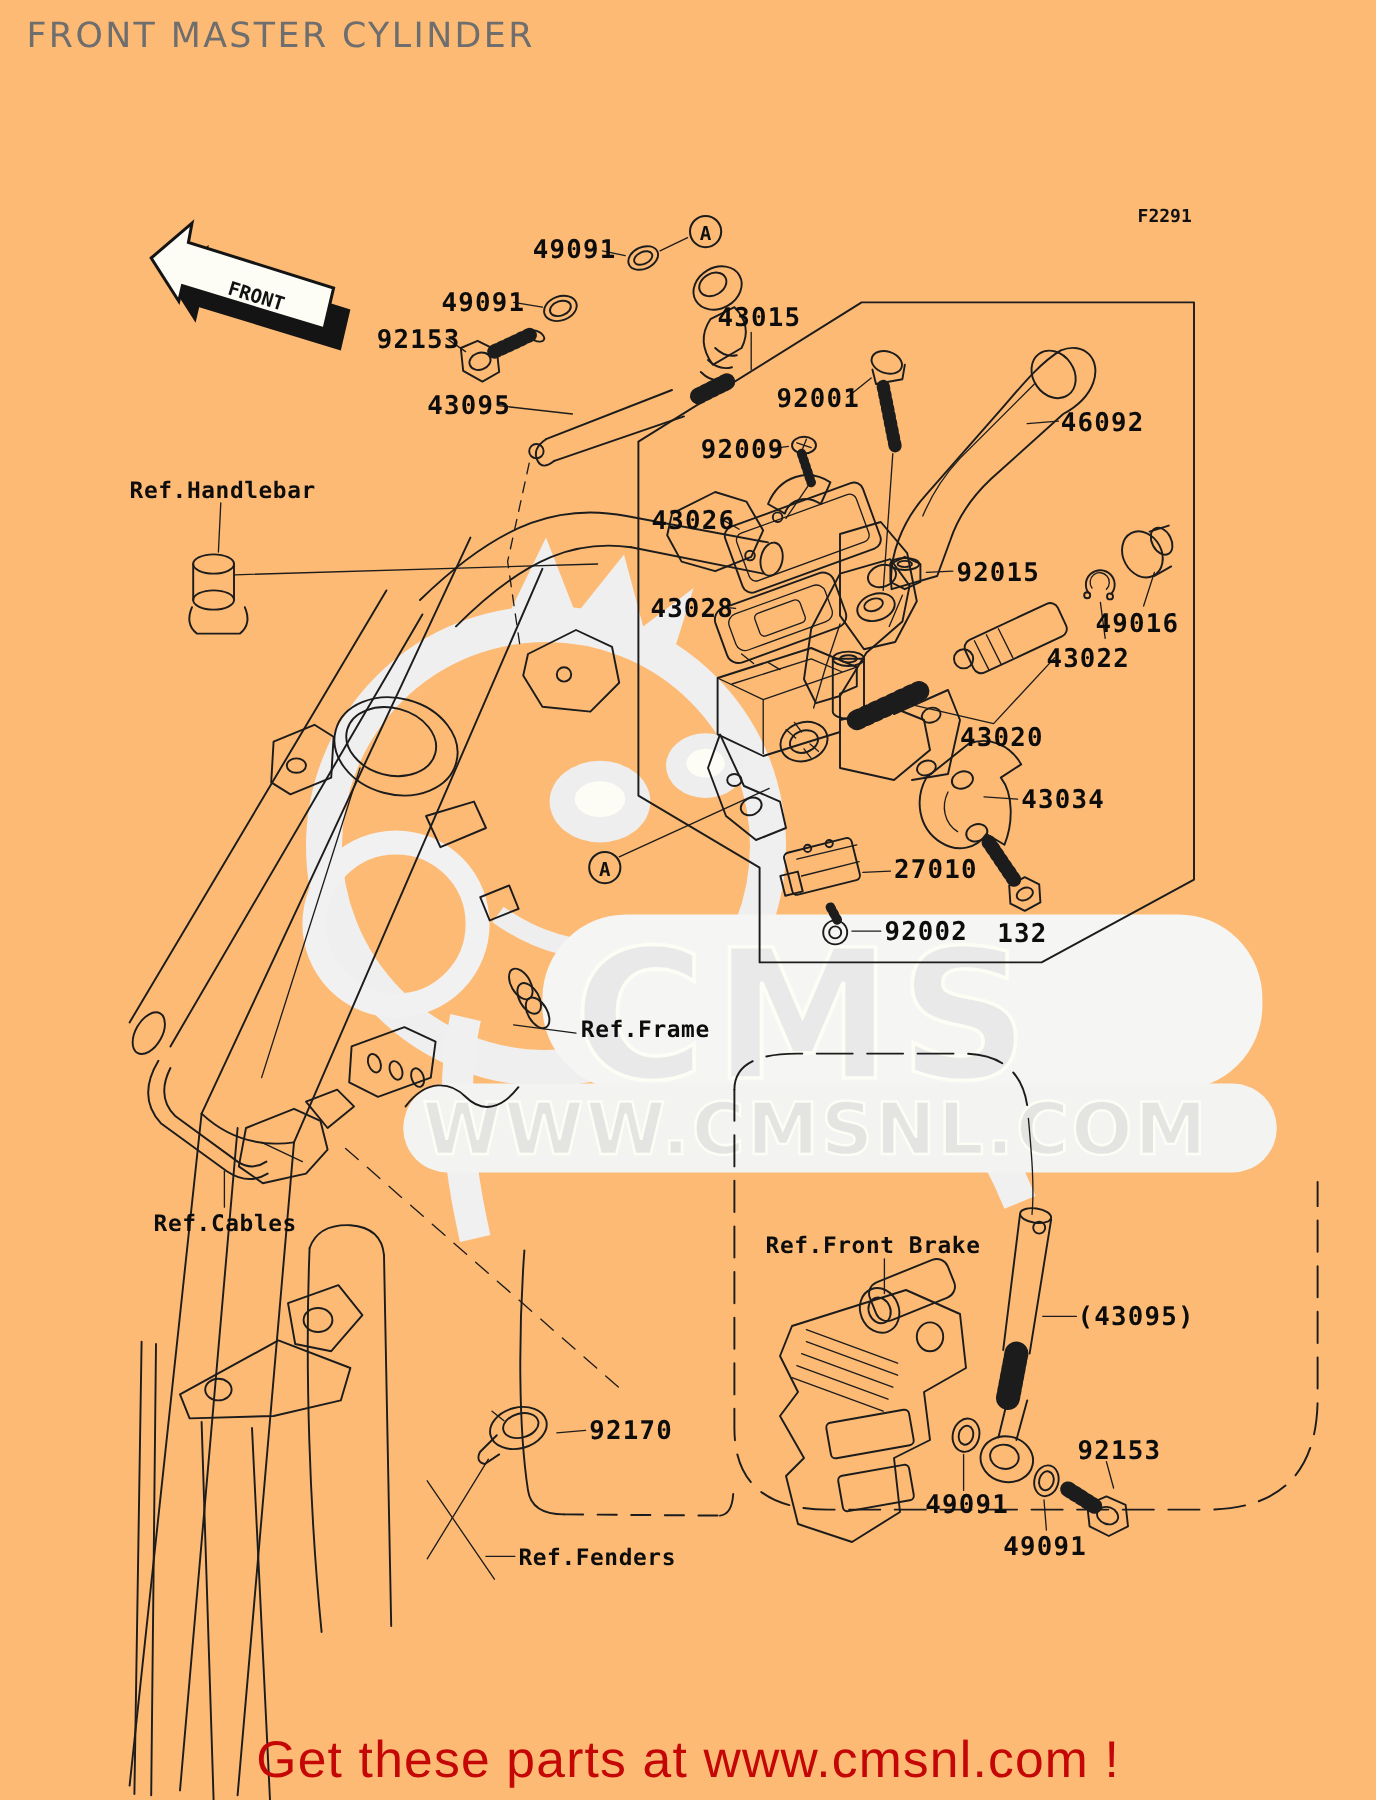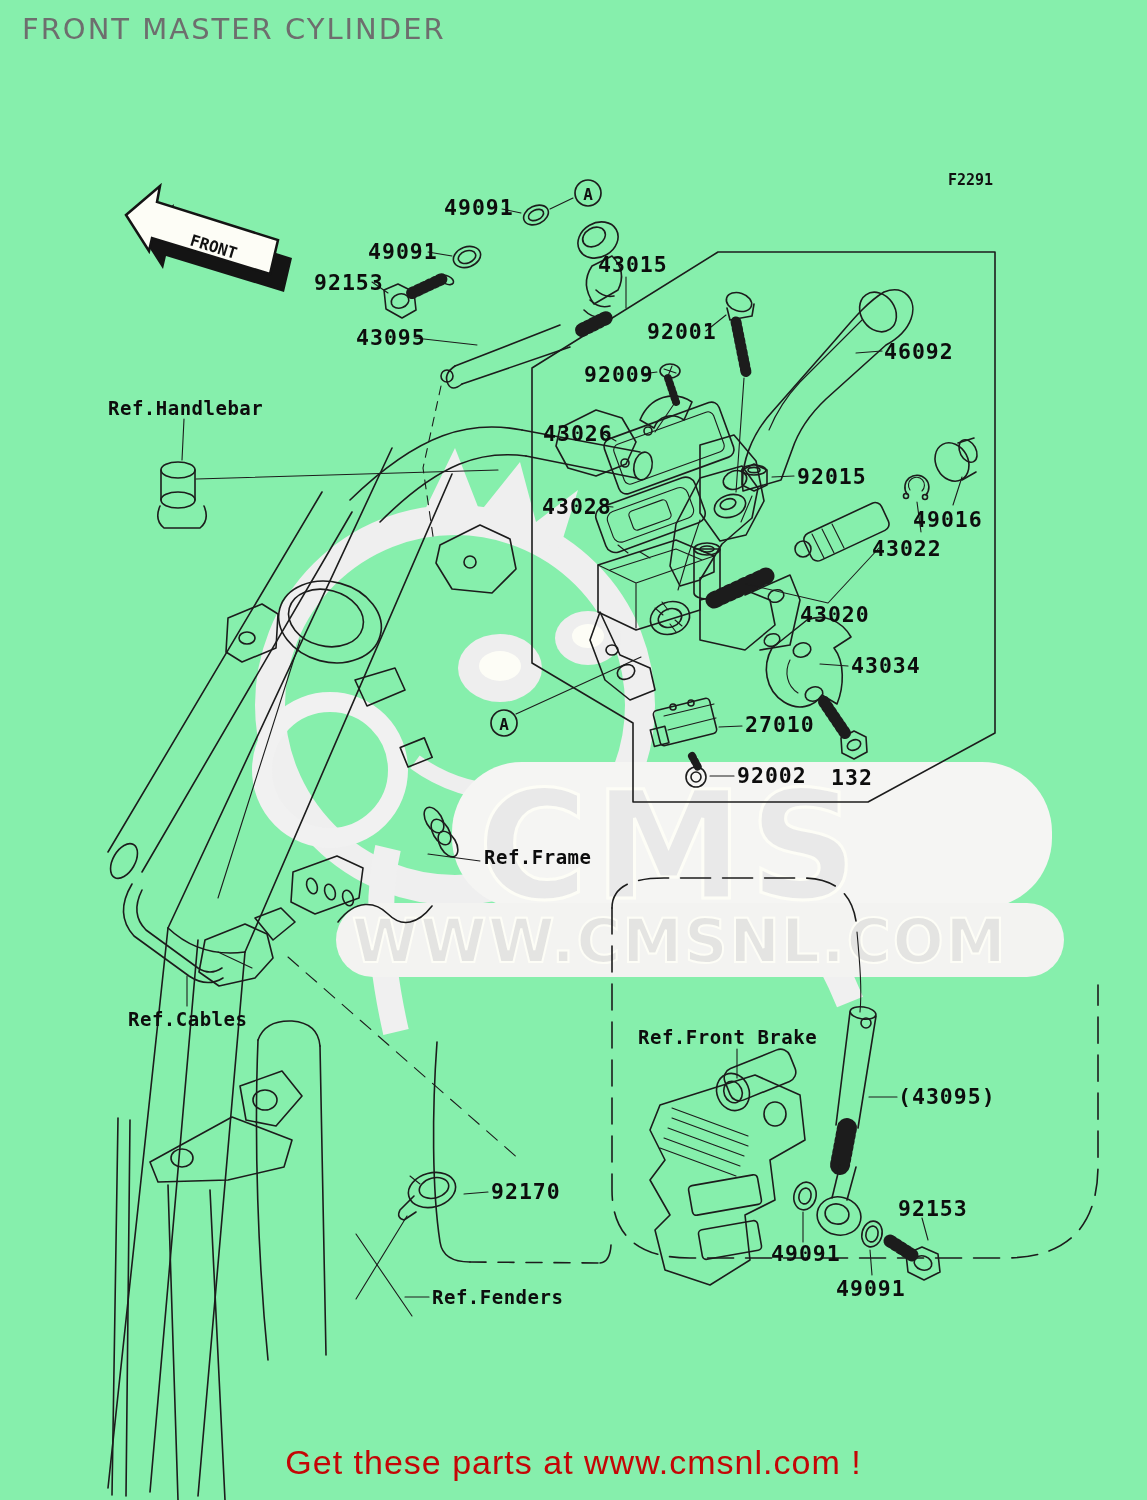--- a/index.html
+++ b/index.html
@@ -1,34 +1,34 @@
 <!DOCTYPE html>
 <html><head>
 <meta charset="utf-8">
 <style>
   html,body{margin:0;padding:0;}
   body{background:#ffffff;}
   #stage{
     position:relative;
     width:1147px;height:1500px;
-    background:#86efac;
+    background:#fdba74;
     overflow:hidden;
     font-family:"DejaVu Sans Mono", monospace;
   }
   #page-title{
     position:absolute;left:22px;top:12px;
     font-family:"DejaVu Sans", sans-serif;
     font-size:29px;letter-spacing:2px;color:#6e6e6e;
     white-space:nowrap;
   }
   #footer-banner{
     position:absolute;left:0;top:1443px;width:1147px;
     text-align:center;
     font-family:"Liberation Sans", sans-serif;
-    font-size:34px;color:#c40606;letter-spacing:1px;
+    font-size:43px;color:#c40606;letter-spacing:1px;
     white-space:nowrap;
     cursor:pointer;
   }
   svg{position:absolute;left:0;top:0;}
   svg .art{stroke:#1c1c1c;stroke-width:1.6;fill:none;stroke-linecap:round;stroke-linejoin:round;}
   svg .thin{stroke-width:1.1;}
   svg .plbl{
     font-family:"DejaVu Sans Mono", monospace;
     font-weight:bold;font-size:21.5px;fill:#0d0d0d;letter-spacing:1px;
     cursor:pointer;

